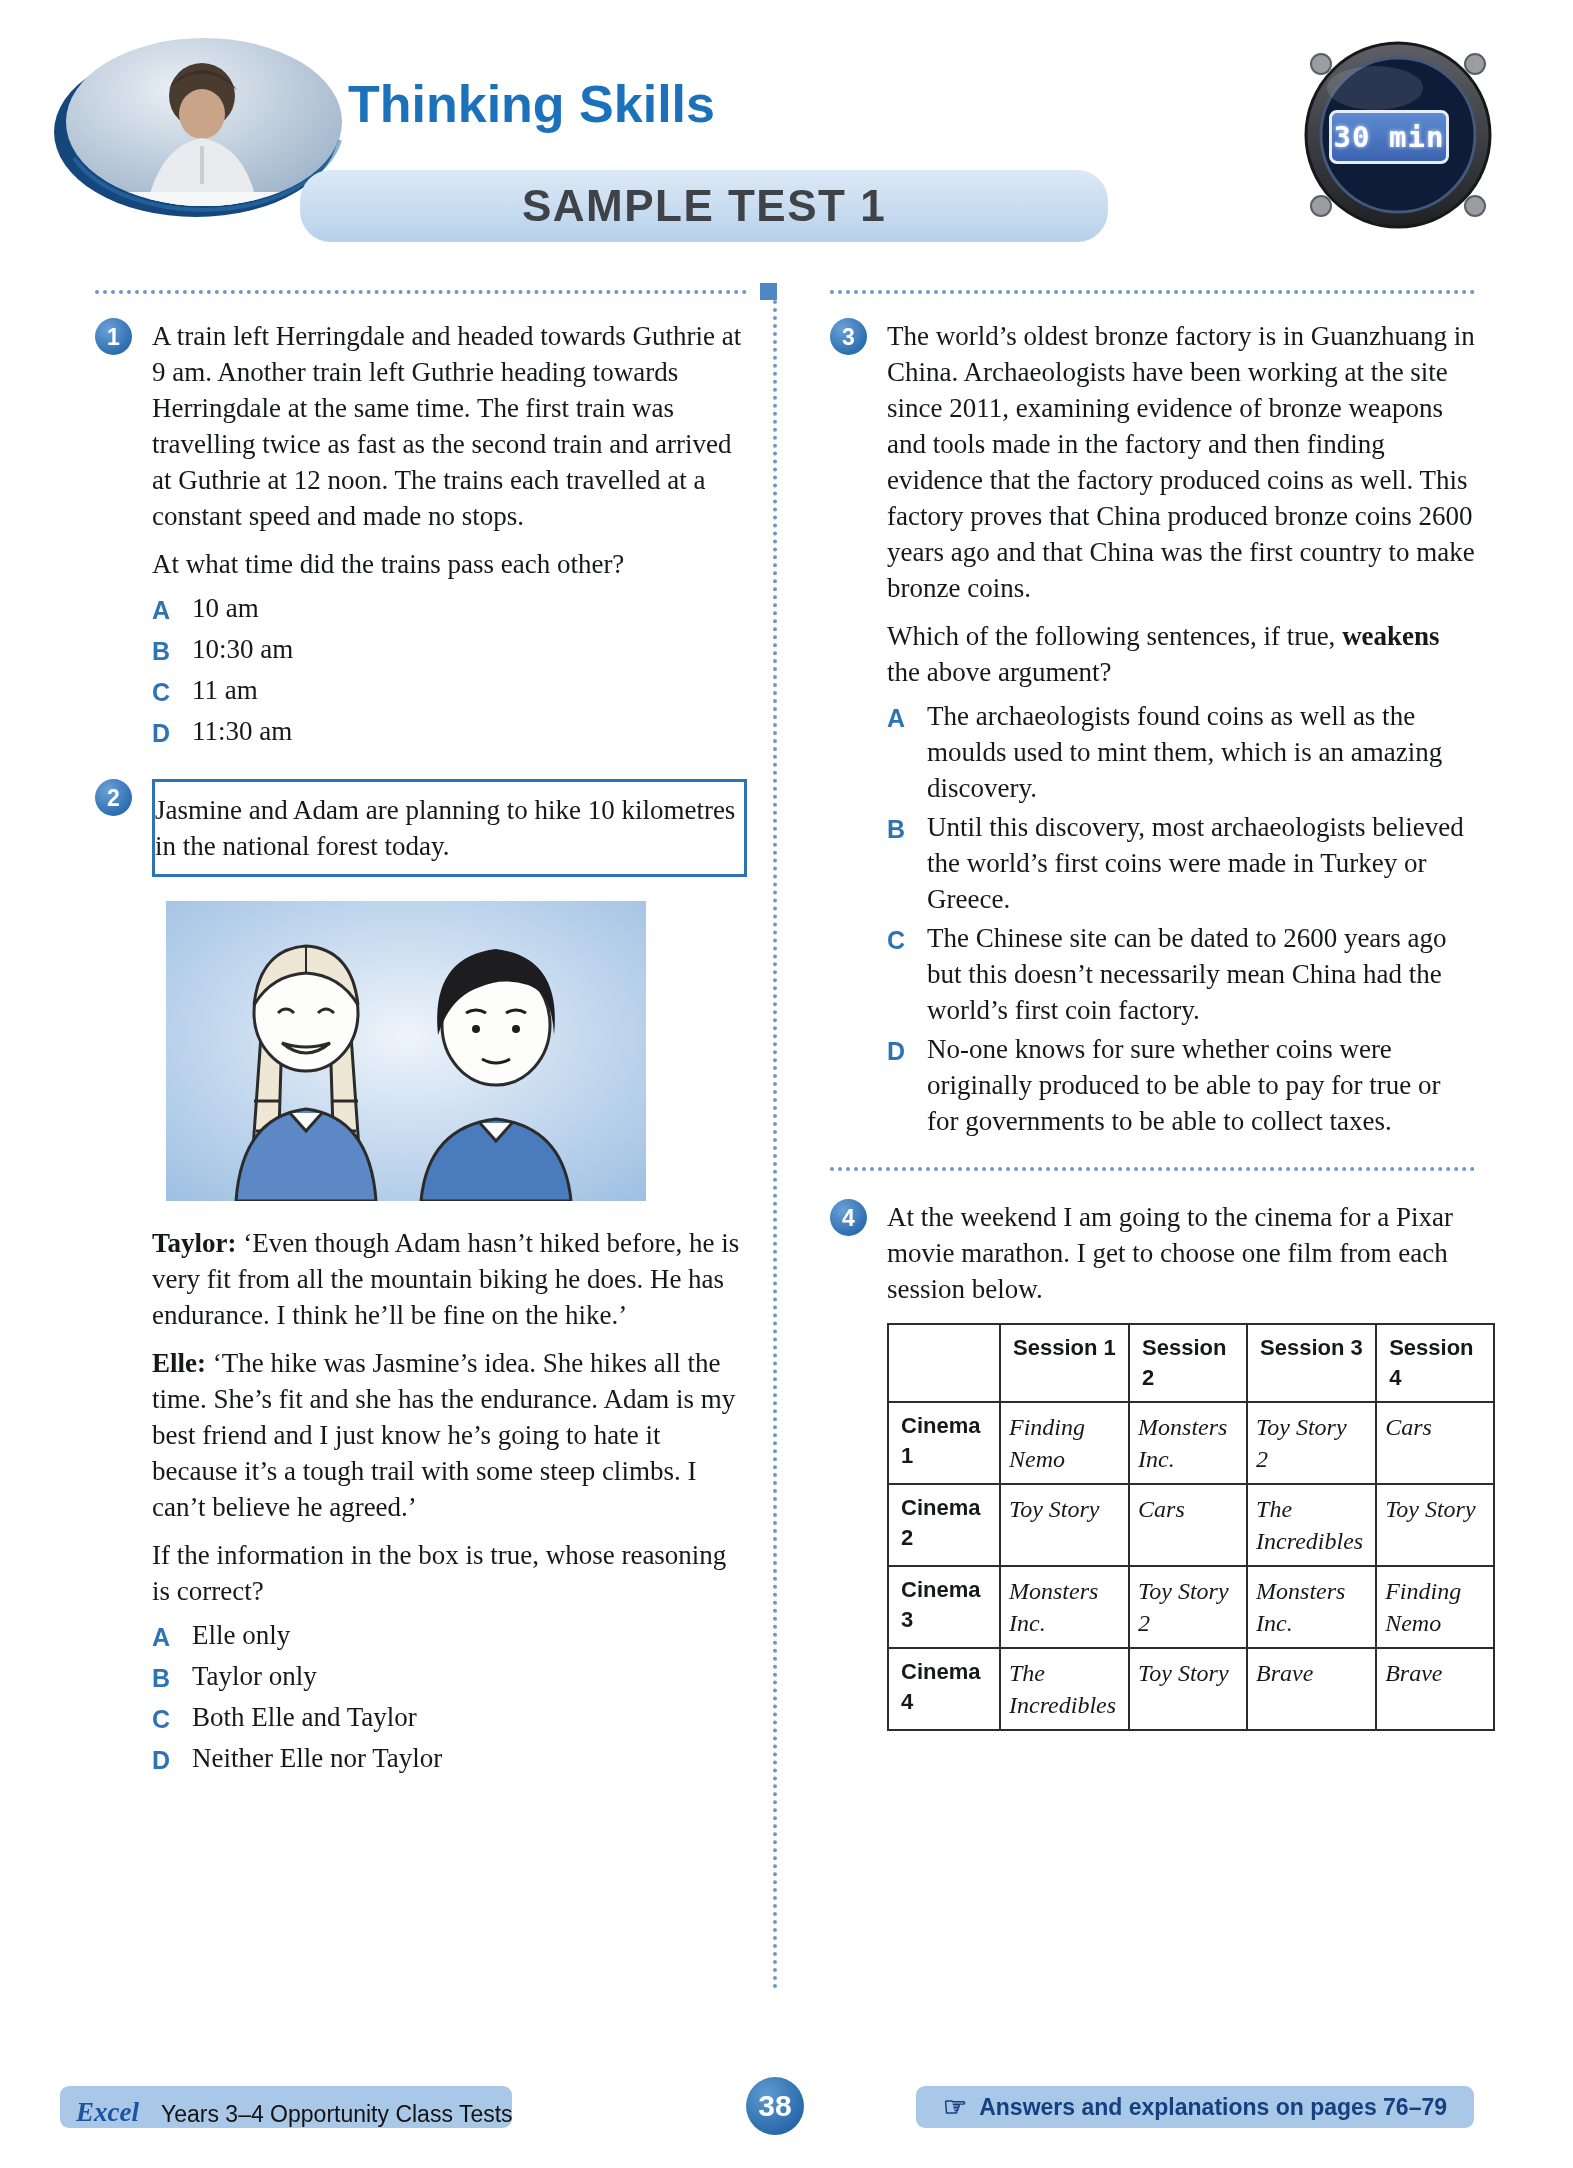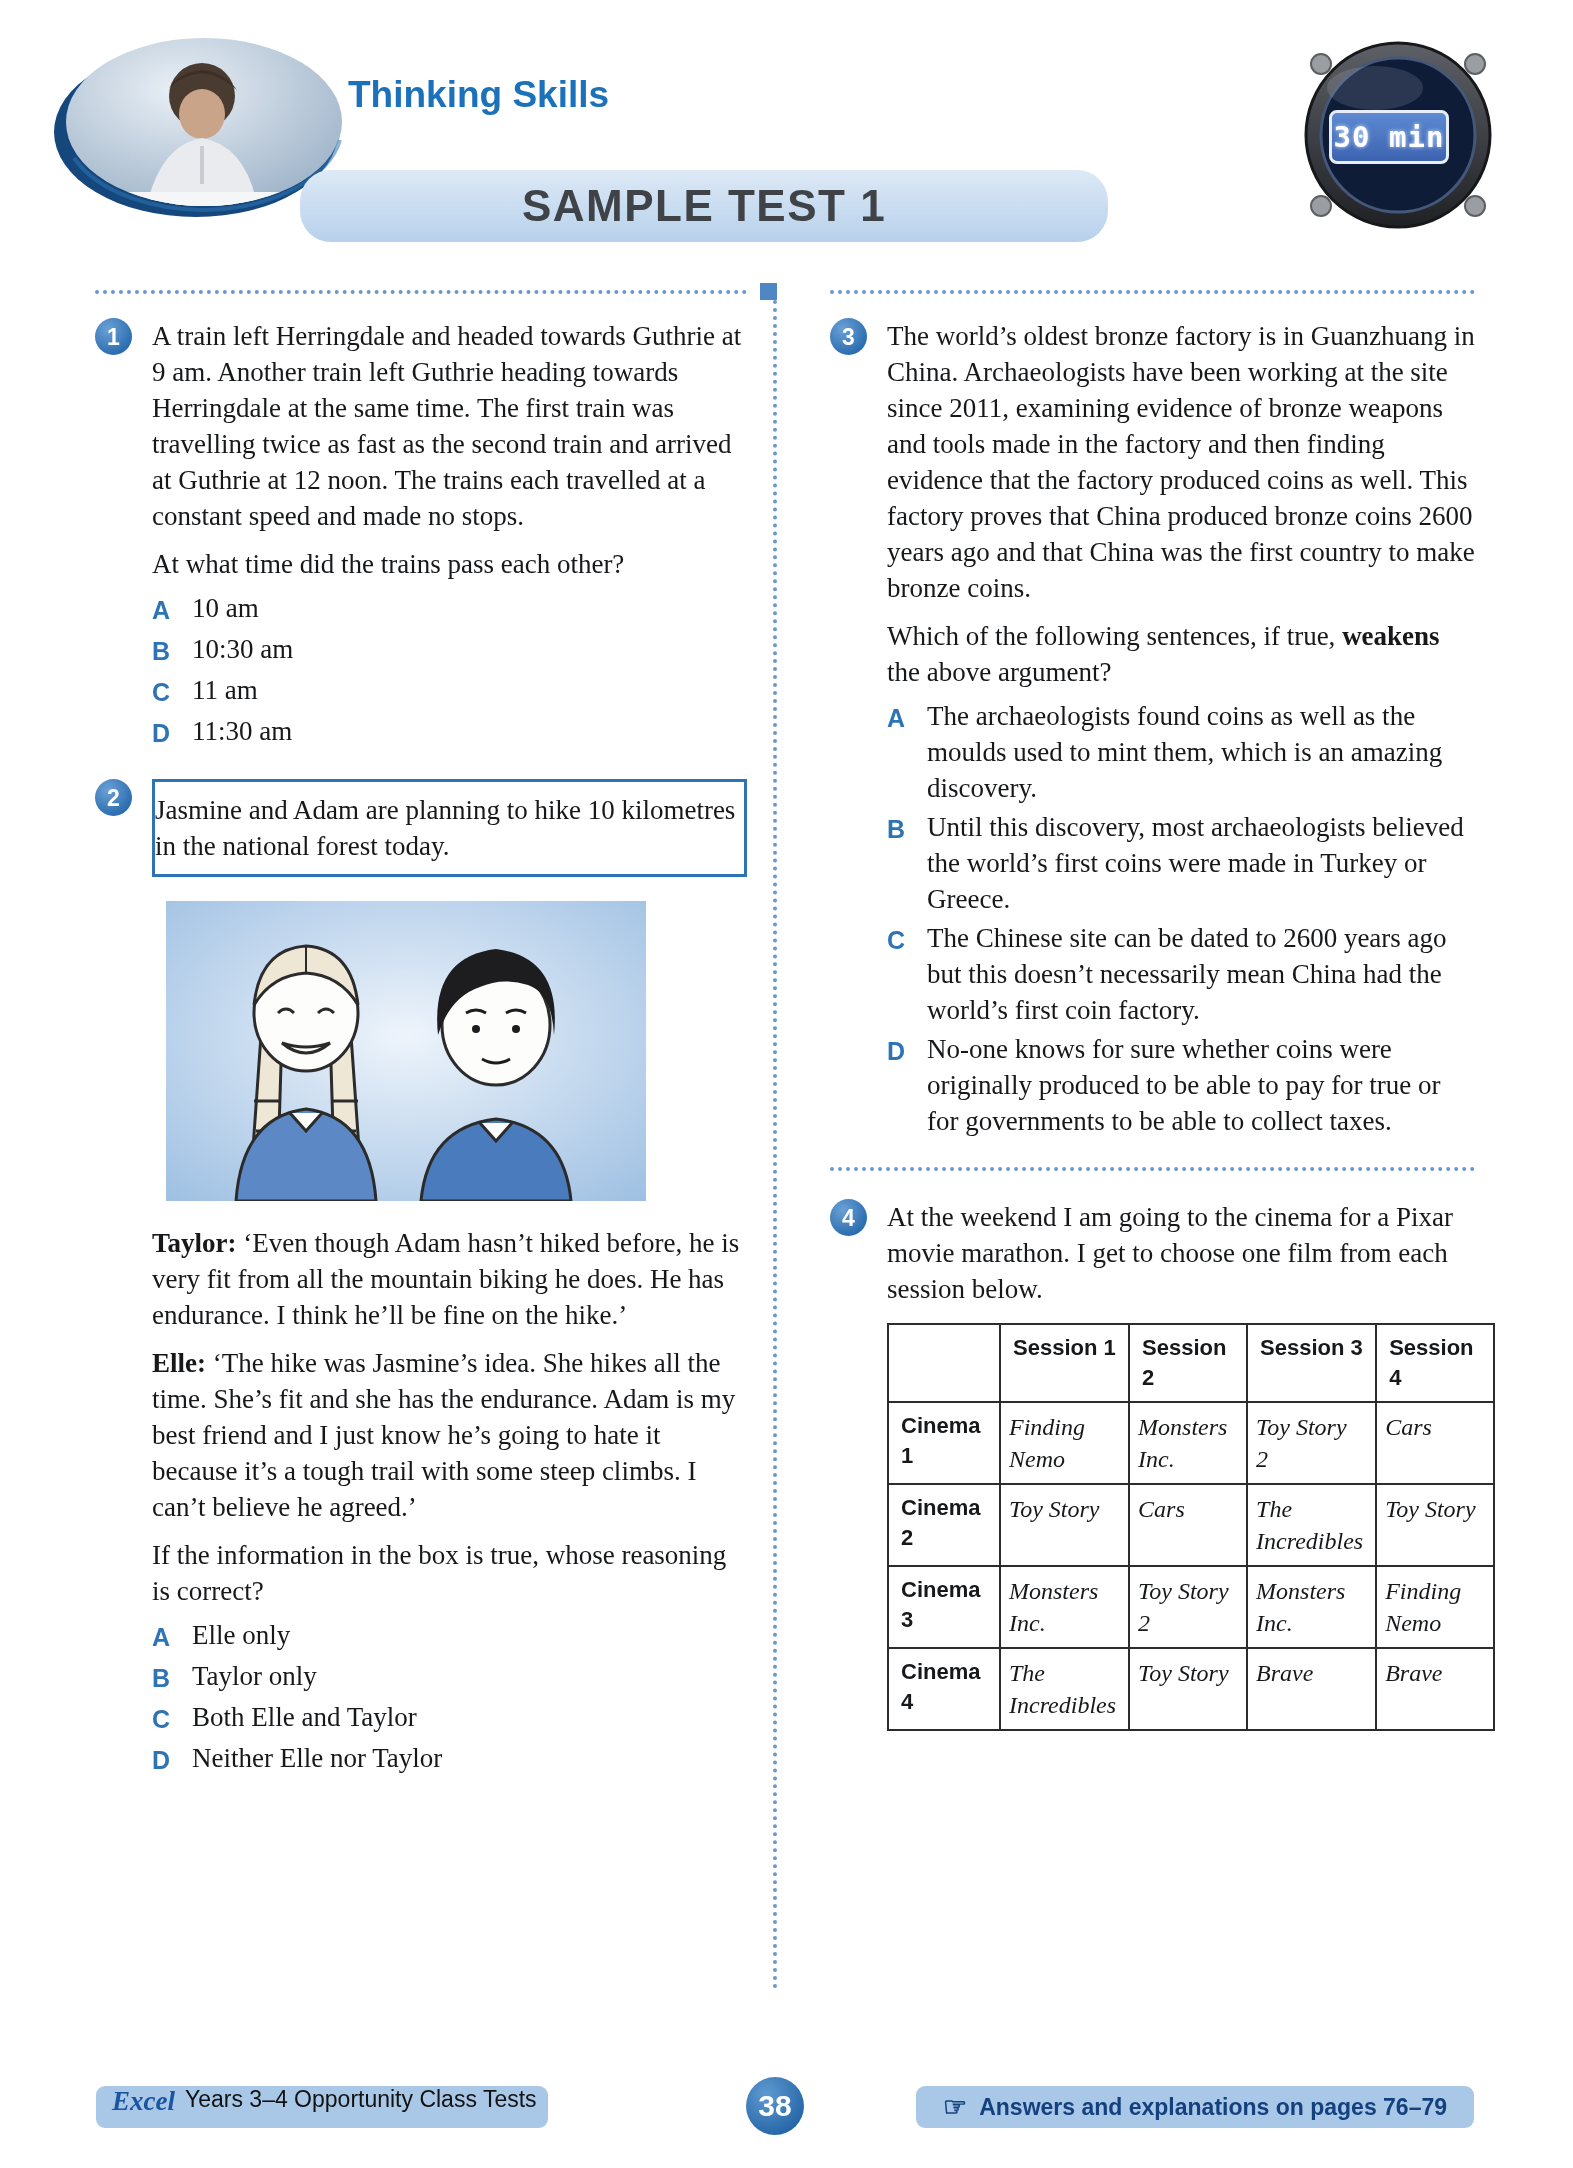--- a/index.html
+++ b/index.html
@@ -7,21 +7,21 @@
   html,body { background:#ffffff; }
   body { width:1573px; height:2168px; font-family:"Liberation Serif", serif; color:#17181a; }
   .page { position:relative; width:1573px; height:2168px; background:#fff; overflow:hidden; }
 
   
   .photo-wrap { position:absolute; left:52px; top:28px; }
   .kicker-row { position:absolute; left:348px; top:74px; display:flex; align-items:center; gap:26px; }
   .kicker-pill { background:#1d66ae; border:3px solid #fff; box-shadow:0 0 0 3px #a9c6e5; border-radius:999px;
                  padding:7px 28px; color:#fff; font-family:"Liberation Sans",sans-serif; font-weight:bold;
                  font-size:23px; letter-spacing:.5px; white-space:nowrap; }
-  .subject { font-family:"Liberation Sans",sans-serif; font-weight:bold; font-size:37px; color:#1b72ba; }
+  .subject { font-family:"Liberation Sans",sans-serif; font-weight:bold; font-size:52px; color:#1b72ba; }
   .sample-band { position:absolute; left:300px; top:170px; width:808px; height:72px;
                  background:linear-gradient(180deg,#dde9f6,#b7d1ec); border-radius:31px;
                  display:flex; align-items:center; justify-content:center; }
   .sample-title { font-family:"Liberation Sans",sans-serif; font-weight:bold; font-size:44px;
                   letter-spacing:1.5px; color:#3f4347; }
   .timer { position:absolute; left:1283px; top:28px; width:230px; height:214px; }
   .timer-display { position:absolute; left:46px; top:82px; width:120px; height:54px;
                    background:linear-gradient(#5d8ad2,#3c63b0); border:3px solid #e8eef7; border-radius:8px;
                    display:flex; align-items:center; justify-content:center; color:#fff;
                    font-family:"DejaVu Sans Mono",monospace; font-weight:bold; font-size:29px;
@@ -58,21 +58,21 @@
   
   .movie-table { border-collapse:collapse; margin-top:16px; }
   .movie-table th, .movie-table td { border:2px solid #2c2c2c; padding:8px 12px; text-align:left; vertical-align:top; }
   .movie-table th.session, .movie-table td.cinema { font-family:"Liberation Sans",sans-serif; font-size:22px; font-weight:bold; line-height:30px; }
   .movie-table td.film { font-style:italic; font-size:24px; line-height:32px; min-width:118px;padding-left:8px; }
   .movie-table td.cinema { min-width:112px; }
   .movie-table td.film, .movie-table th.session { width:128px; }
 
   
   .footer-left { position:absolute; left:60px; top:2086px; height:42px; width:452px; background:#a9c8e8;
-                 border-radius:9px; display:flex; align-items:flex-start; gap:10px; padding:0 16px;margin-left:36px; }
+                 border-radius:9px; display:flex; align-items:flex-end; gap:22px; padding:0 16px; }
   .brand { font-family:"Liberation Serif",serif; font-style:italic; font-weight:bold; font-size:27px; color:#1b55a0; }
   .series { font-family:"Liberation Sans",sans-serif; font-size:23px; color:#121212; white-space:nowrap; }
   .page-badge { position:absolute; left:746px; top:2077px; width:58px; height:58px; border-radius:50%;
                 background:radial-gradient(circle at 35% 30%, #5f9ad1, #2767a8 75%); color:#fff;
                 display:flex; align-items:center; justify-content:center;
                 font-family:"Liberation Sans",sans-serif; font-weight:bold; font-size:30px; }
   .footer-right { position:absolute; left:916px; top:2086px; width:558px; height:42px; background:#a9c8e8;
                   border-radius:9px; display:flex; align-items:center; justify-content:center; gap:12px;
                   font-family:"Liberation Sans",sans-serif; font-weight:bold; font-size:23px; color:#14407e; }
   .hand { font-size:27px; line-height:1; }

